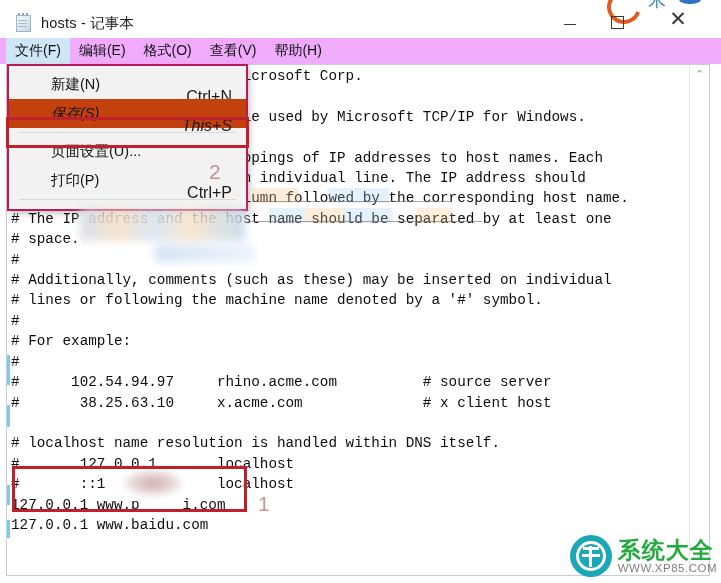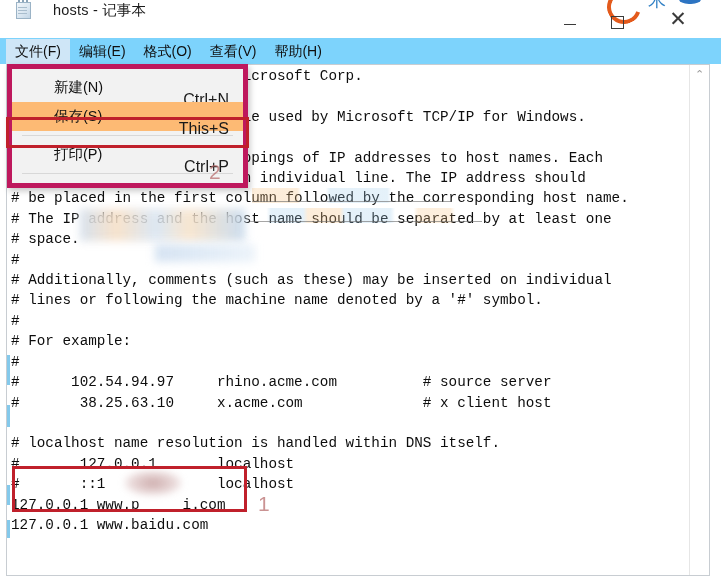--- a/index.html
+++ b/index.html
@@ -29,24 +29,24 @@
   #title-bar {
     position: absolute;
     left: 0; top: 0;
     width: 721px;
     height: 38px;
     background: #ffffff;
     border-bottom: 1px solid #dededa;
   }
   #title-left {
     position: absolute;
-    left: 14px; top: 0;
+    left: 14px; top: 13px;
     display: flex;
     align-items: flex-end;
-    gap: 20px;
+    gap: 8px;
   }
   #notepad-icon {
     width: 19px; height: 20px;
     position: relative;
     flex: 0 0 auto;
   }
   #notepad-icon .pad {
     position: absolute;
     left: 2px; top: 2px;
     width: 15px; height: 17px;
@@ -144,23 +144,22 @@
     background: #2d74c2;
     border-radius: 50% 50% 45% 45% / 70% 70% 30% 30%;
   }
 
   
   #menu-bar {
     position: absolute;
     left: 0; top: 38px;
     width: 721px;
     height: 26px;
-    background: #7dd3fc;
+    background: #f0abfc;
     display: flex;
-    align-items: center;
     padding-left: 6px;
     box-sizing: border-box;
   }
   .menu-bar-item {
     font-size: 14px;
     color: #101010;
     padding: 3px 9px 4px 9px;
     white-space: nowrap;
     line-height: 18px;
   }
@@ -225,39 +224,40 @@
     background: #6fc0e8;
     opacity: .85;
   }
 
   
   #file-menu {
     position: absolute;
     left: 7px; top: 64px;
     width: 241px;
     background: #f2f2f2;
-    border: 5px solid #be185d;
+    border: 2px solid #be185d;
     box-shadow: 2px 3px 6px rgba(0,0,0,.22);
     padding: 4px 0 5px 0;
     box-sizing: border-box;
     z-index: 40;
   }
   .menu-row {
     position: relative;
     height: 29px;
     display: flex;
     align-items: center;
     padding: 0 14px 0 42px;
     box-sizing: border-box;
     font-size: 14.5px;
     color: #111111;
     white-space: nowrap;
   }
   .menu-row.selected {
-    background: #fdba74;
+    background: #c2410c;
+    font-style: italic;
   }
   .menu-row .m-label { flex: 0 0 auto; }
   .menu-row .m-accel {
     position: absolute;
     right: 14px;
     font-size: 16px;
     color: #1a1a1a;
     margin-top: 25px;
   }
   .menu-sep {
@@ -516,33 +516,47 @@
 
 
     <div class="menu-row selected">
       <span class="m-label">保存(S)</span>
       <span class="m-accel">This+S</span>
     </div>
 
 
     <div class="menu-sep"></div>
 
+    <div class="menu-row">
+      <span class="m-label">页面设置(U)...</span>
+      <span class="m-accel"></span>
+    </div>
 
     <div class="menu-row">
       <span class="m-label">打印(P)</span>
       <span class="m-accel">Ctrl+P</span>
     </div>
 
     <div class="menu-sep"></div>
 
   </div>
 
   <div id="print-blur"></div>
   <div id="print-blur2"></div>
 
   <div class="red-box" id="red-box-save"></div>
   <div class="red-box" id="red-box-hosts"></div>
   <div class="annot-num" id="annot-2">2</div>
   <div class="annot-num" id="annot-1">1</div>
   <div id="host-redact"></div>
 
+  <div id="watermark">
+    <div id="wm-logo">
+      <span class="bar2"></span>
+      <span class="bar3"></span>
+    </div>
+    <div id="wm-text">
+      <div id="wm-title">系统大全</div>
+      <div id="wm-url">WWW.XP85.COM</div>
+    </div>
+  </div>
 
 </div>
 
 </body></html>

